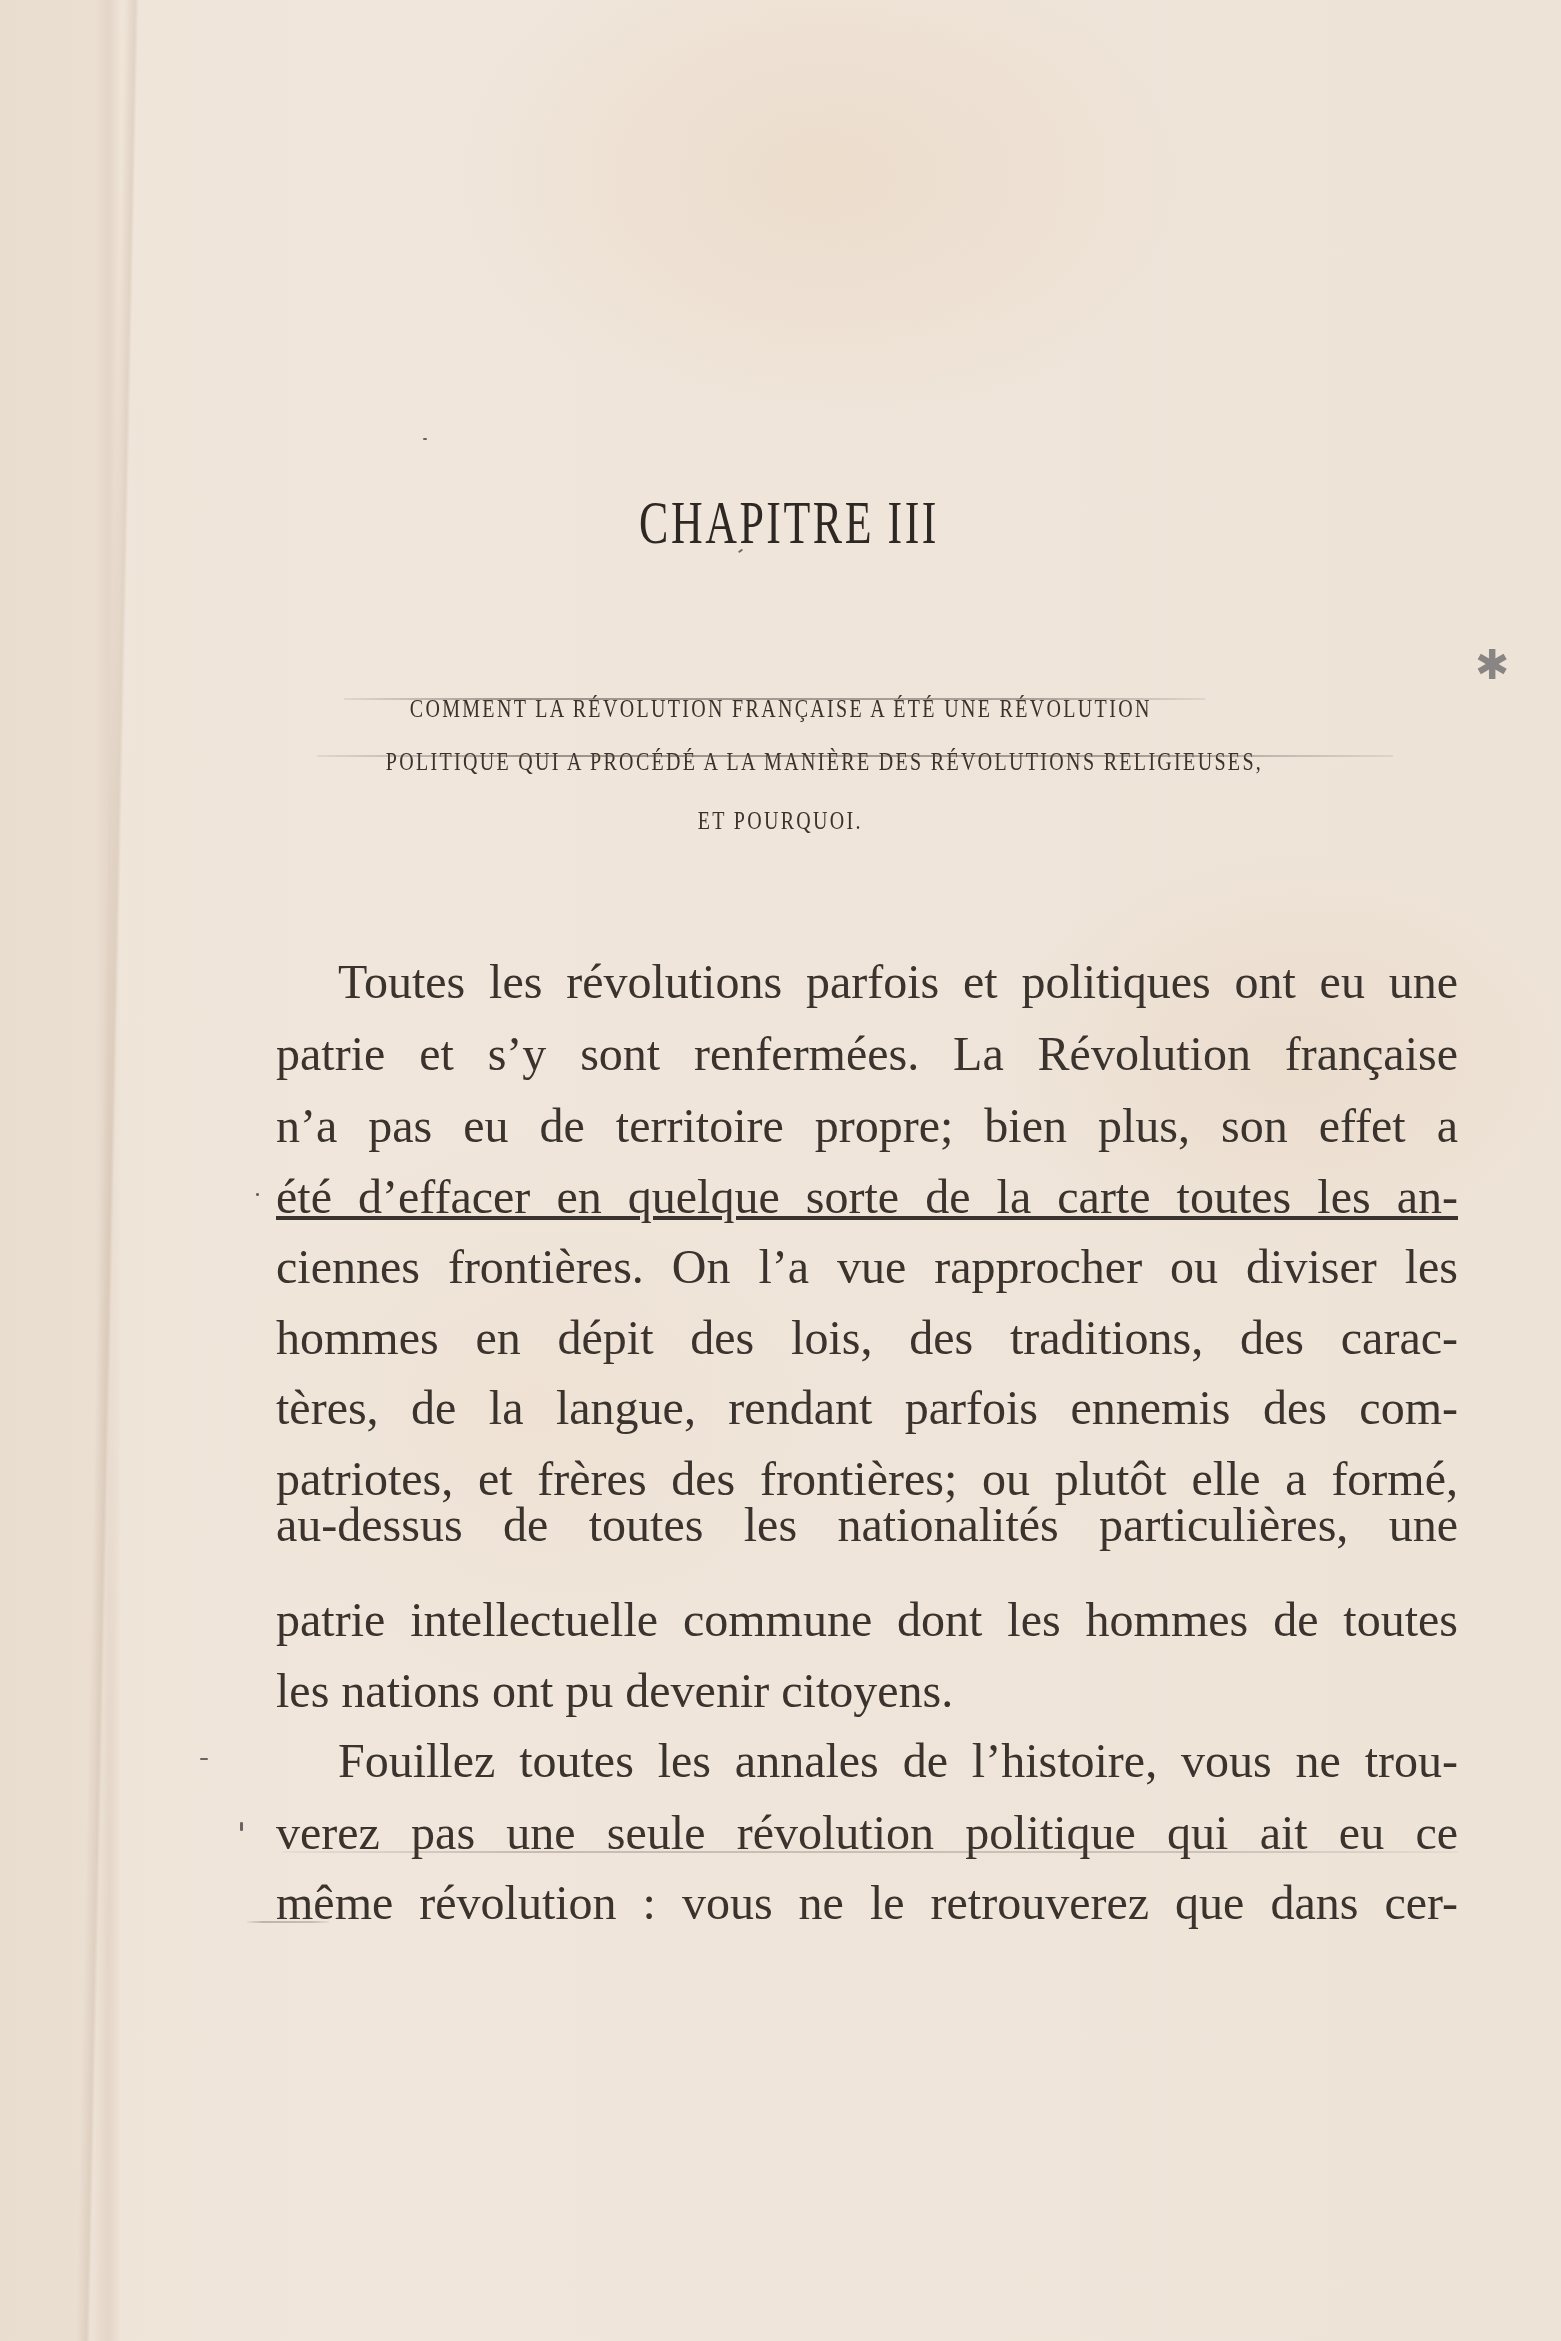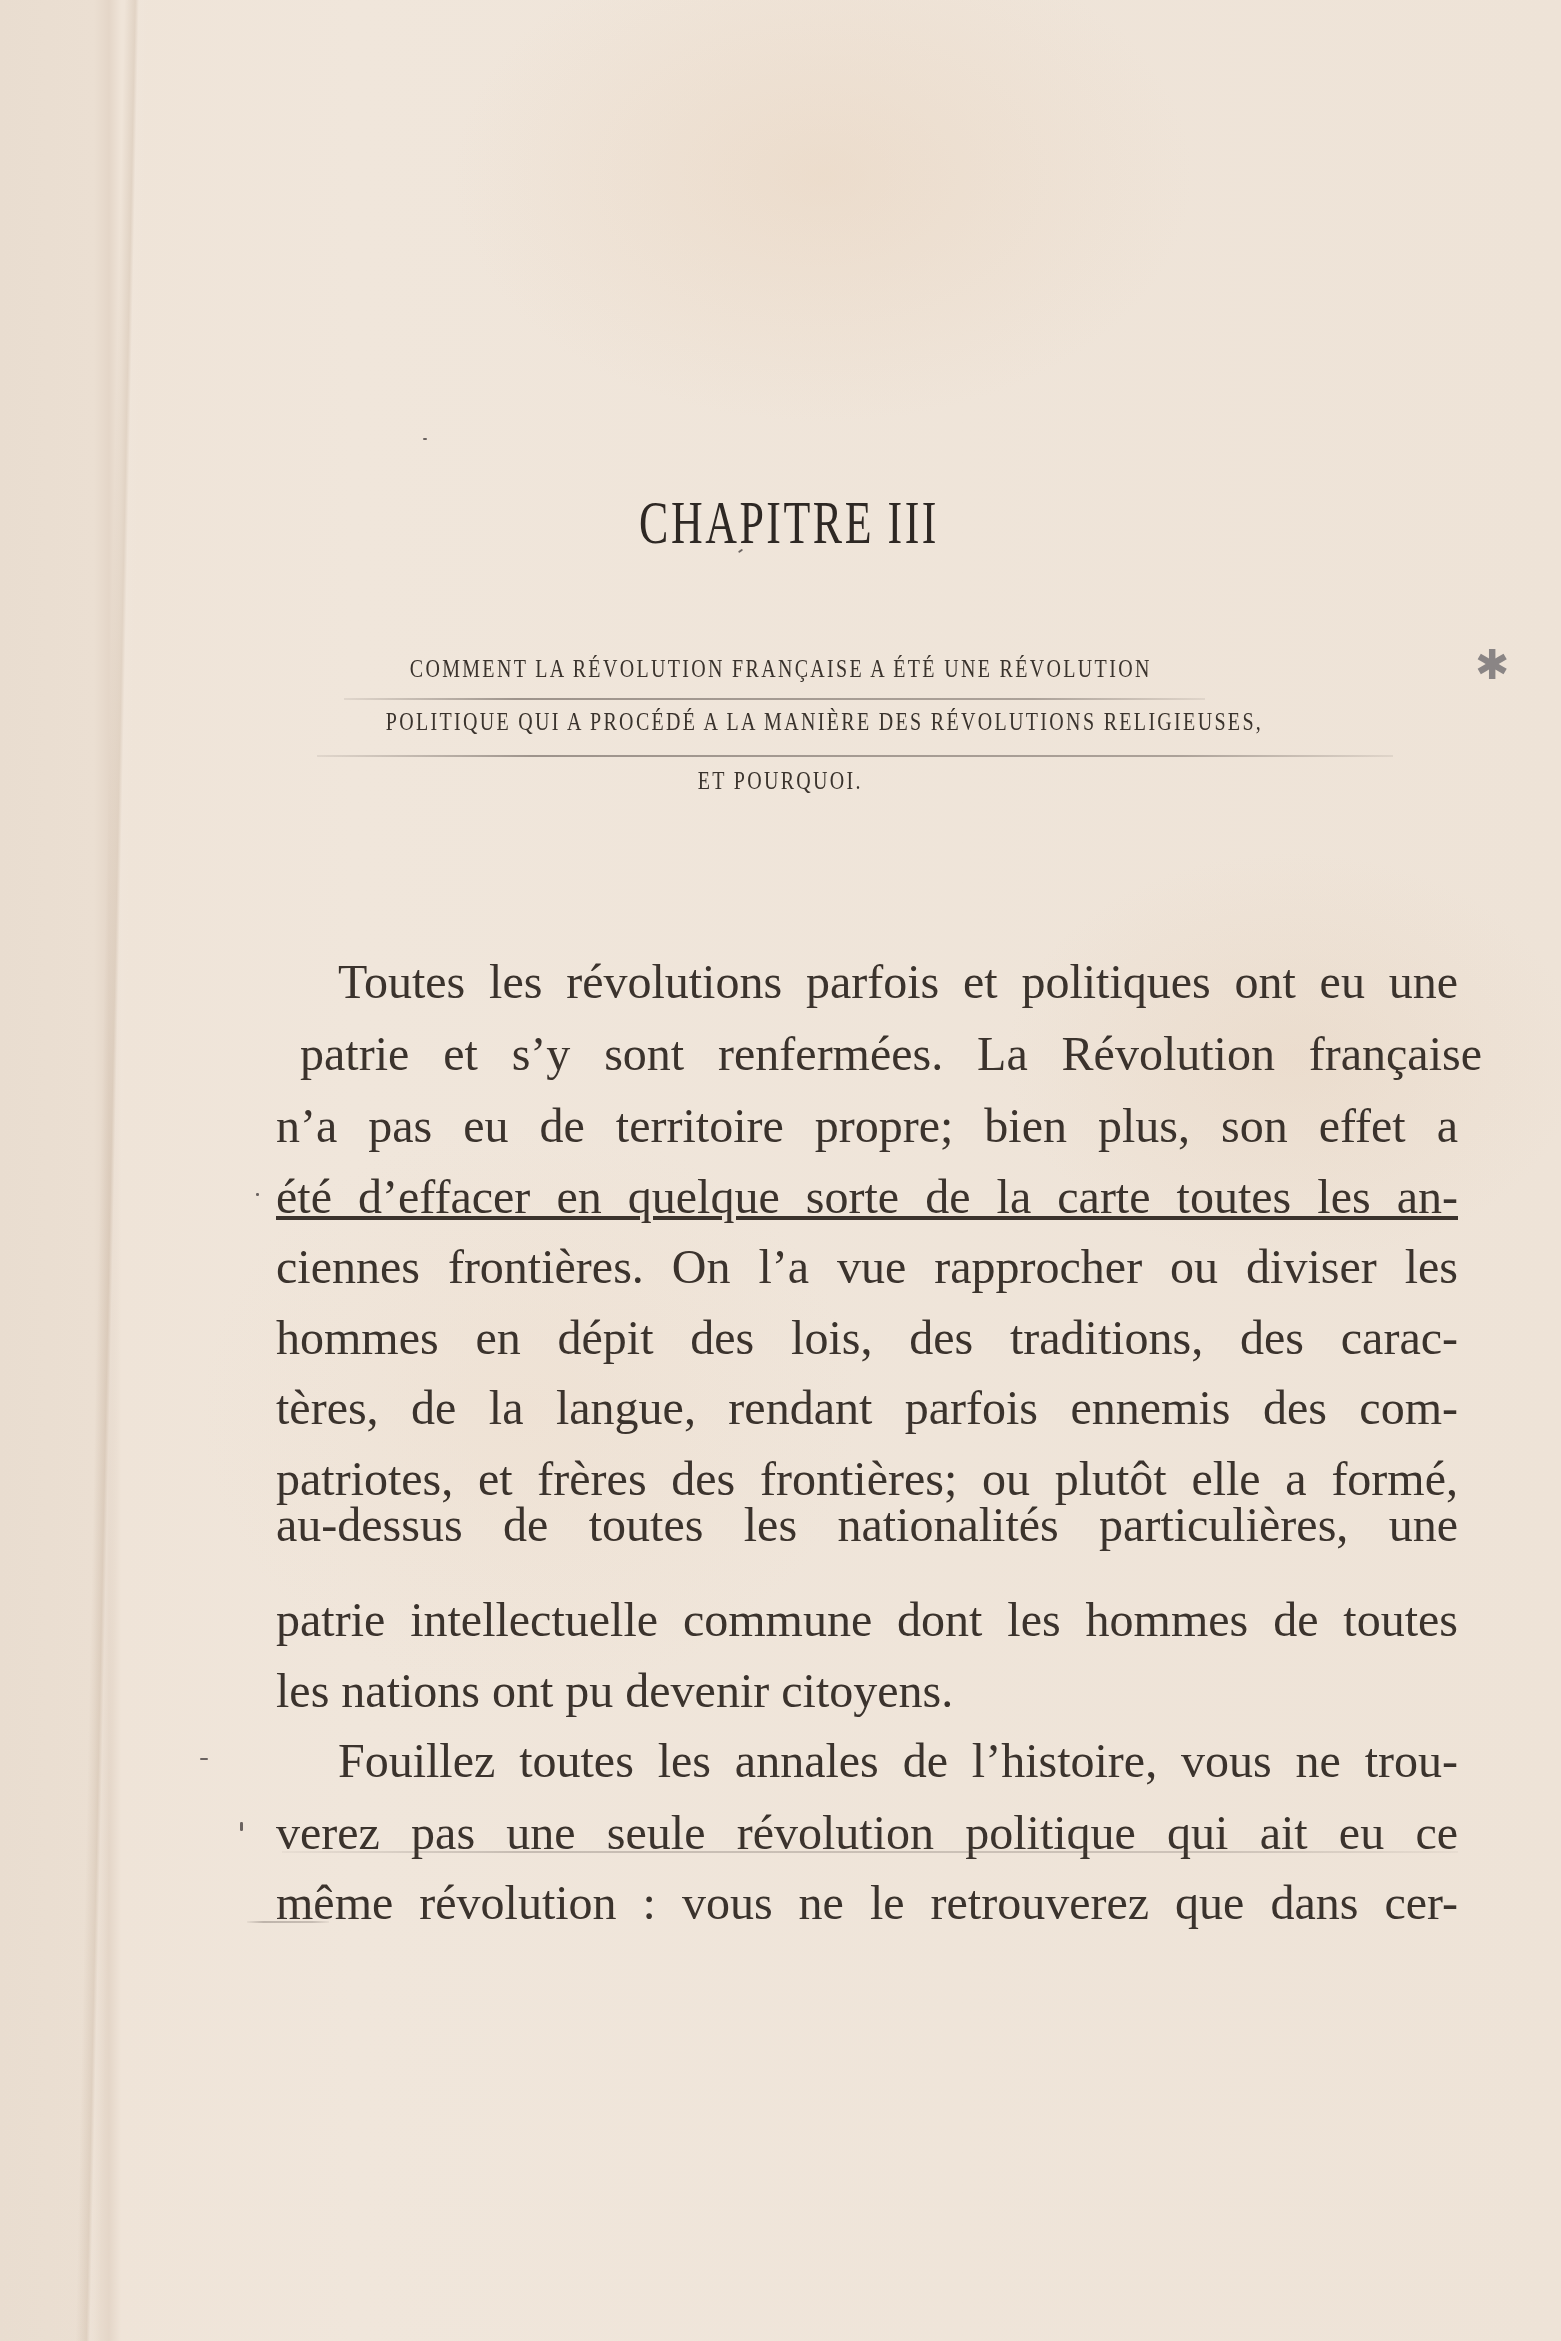--- a/index.html
+++ b/index.html
@@ -25,21 +25,21 @@
   .chapter-title {
     position: absolute; top: 488px; left: 0; width: 1561px; text-align: center;
     font-family: "Liberation Serif", serif;
     font-size: 61px; letter-spacing: 3.5px; color: #2e2824;
     transform: scaleX(0.72); transform-origin: 811px 0;
     margin-left: 0;
   }
   .subtitle {
     position: absolute; left: 0; width: 1561px; text-align: center;
     font-family: "Liberation Serif", serif;
-    font-size: 25px; letter-spacing: 2.9px; color: #3a332d;
+    font-size: 25px; letter-spacing: 2.9px; color: #3a332d; margin-top: 40px;
   }
   .subtitle .inner { display: inline-block; transform: scaleX(0.8); }
   .rule {
     position: absolute; height: 1.8px;
     background: linear-gradient(90deg, rgba(90,80,75,0.1), rgba(90,80,75,0.55) 20%, rgba(90,80,75,0.45) 80%, rgba(90,80,75,0.1));
   }
   .body-line {
     position: absolute; left: 276px; width: 1182px;
     font-family: "Liberation Serif", serif;
     font-size: 48px; line-height: 48px; color: #3b332d;
@@ -71,21 +71,21 @@
 </div>
 <div class="rule" style="top:755px; left:317px; width:1076px;"></div>
 
 <div class="subtitle" style="top:767px;">
   <span class="inner">ET POURQUOI.</span>
 </div>
 
 <div class="pencil-mark">✱</div>
 
 <div class="body-line indent" style="top:958px;">Toutes les révolutions parfois et politiques ont eu une</div>
-<div class="body-line" style="top:1030px;margin-left:24px;">patrie et s’y sont renfermées. La Révolution française</div>
+<div class="body-line" style="top:1030px;">patrie et s’y sont renfermées. La Révolution française</div>
 <div class="body-line" style="top:1102px;">n’a pas eu de territoire propre; bien plus, son effet a</div>
 <div class="body-line" style="top:1173px;text-decoration:underline;">été d’effacer en quelque sorte de la carte toutes les an-</div>
 <div class="body-line" style="top:1243px;">ciennes frontières. On l’a vue rapprocher ou diviser les</div>
 <div class="body-line" style="top:1314px;">hommes en dépit des lois, des traditions, des carac-</div>
 <div class="body-line" style="top:1384px;">tères, de la langue, rendant parfois ennemis des com-</div>
 <div class="body-line" style="top:1455px;">patriotes, et frères des frontières; ou plutôt elle a formé,</div>
 <div class="body-line" style="top:1501px;">au-dessus de toutes les nationalités particulières, une</div>
 <div class="body-line" style="top:1596px;">patrie intellectuelle commune dont les hommes de toutes</div>
 <div class="body-line last" style="top:1667px;">les nations ont pu devenir citoyens.</div>
 <div class="body-line indent" style="top:1737px;">Fouillez toutes les annales de l’histoire, vous ne trou-</div>

